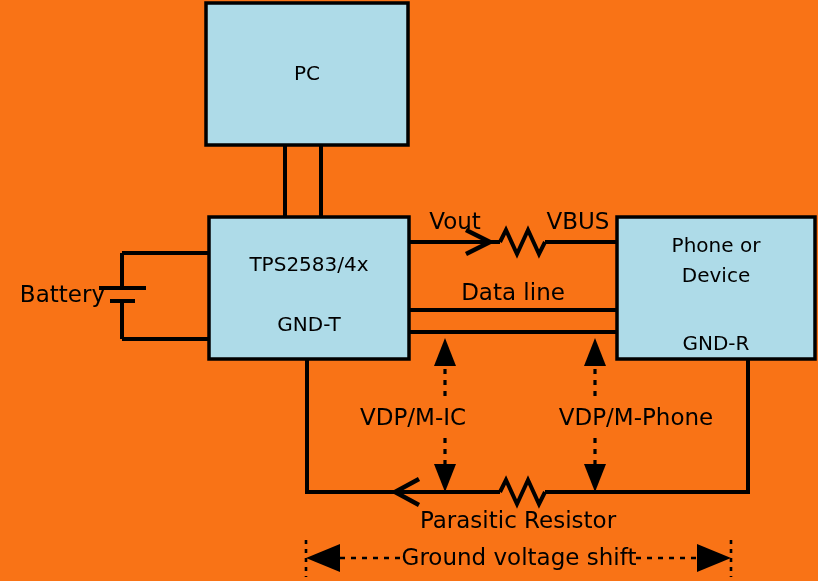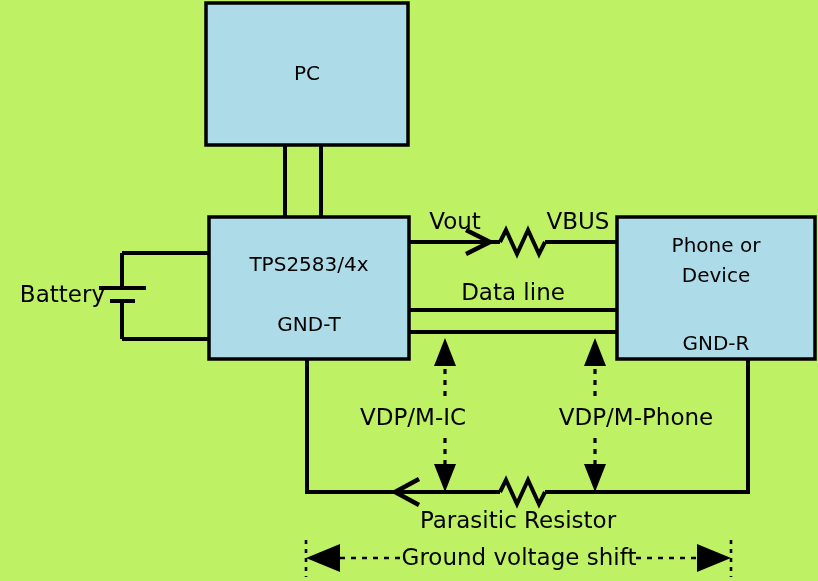--- a/index.html
+++ b/index.html
@@ -7,21 +7,21 @@
     padding: 0;
     background: #ffffff;
   }
   body {
     font-family: "DejaVu Sans", sans-serif;
   }
   #diagram-root {
     position: relative;
     width: 818px;
     height: 581px;
-    background: #bef264;
+    background: #f97316;
     overflow: hidden;
   }
   #diagram-svg {
     position: absolute;
     left: 0;
     top: 0;
   }
   .blk-label {
     font-family: "DejaVu Sans", sans-serif;
     font-size: 20px;

